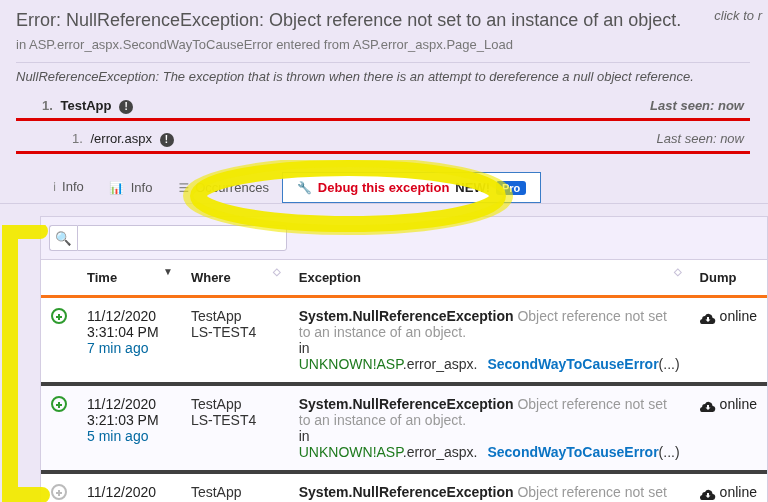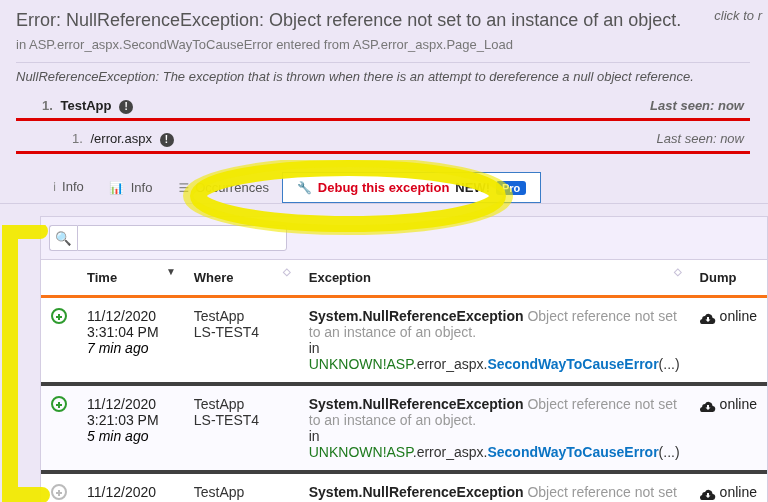--- a/index.html
+++ b/index.html
@@ -138,25 +138,25 @@
     position:relative;
   }
   .plusicon::before, .plusicon::after {
     content:""; position:absolute; background:#2e9b2e;
   }
   .plusicon::before { left:3px; top:6px; width:6px; height:2px; }
   .plusicon::after  { left:5px; top:4px; width:2px; height:6px; }
   .plusicon.gray { border-color:#bbb; }
   .plusicon.gray::before, .plusicon.gray::after { background:#bbb; }
   .time .ts { color:#222; }
-  .time .ago { color:#000000;font-style:italic; }
+  .time .ago { color:#0369a1; }
   .exc-strong { font-weight:700; color:#222; }
   .exc-gray { color:#999; }
   .exc-green { color:#1e7a1e; }
-  .exc-link { color:#0b74c4; font-weight:700; }
+  .exc-link { color:#0b74c4; font-weight:700;margin-left:10px; }
   .dump { color:#222; white-space:nowrap; }
   .cloud {
     display:inline-block; width:16px; height:10px; position:relative; margin-right:4px;
     vertical-align:middle;
   }
   .cloud svg { display:block; }
   
   .annot {
     position:absolute; pointer-events:none; z-index:50;
   }

